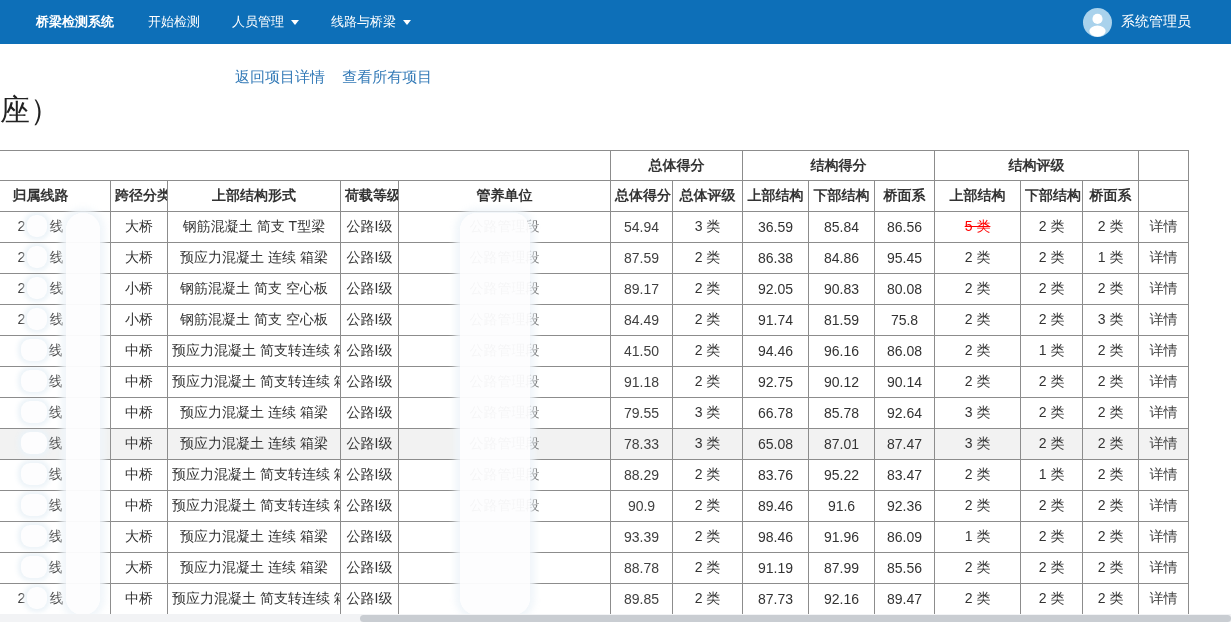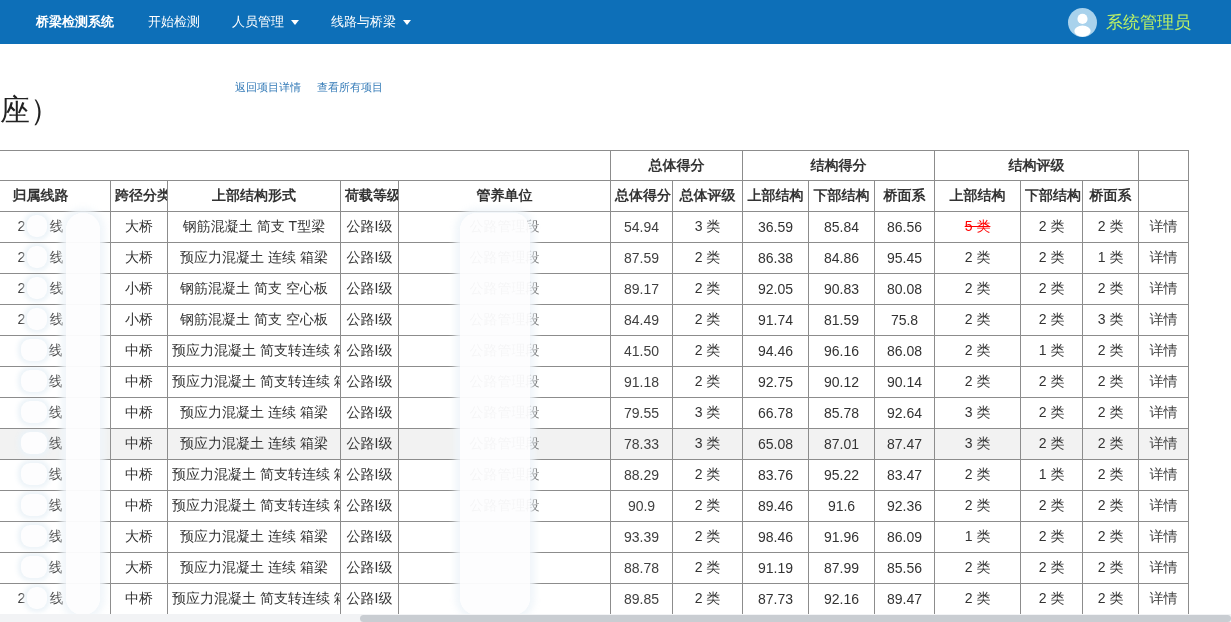--- a/index.html
+++ b/index.html
@@ -7,25 +7,25 @@
     font-family:"Liberation Sans","DejaVu Sans",sans-serif; }
   body { position:relative; }
 
   
   .navbar { height:44px; background:#0d6fb8; display:flex; align-items:center; color:#fff; position:relative; }
   .brand { font-size:13px; font-weight:bold; margin:0 18px 0 36px; cursor:pointer; }
   .nav-items { display:flex; list-style:none; align-items:center; height:100%; }
   .nav-item { font-size:13px; padding:0 16px; height:100%; display:flex; align-items:center; cursor:pointer; white-space:nowrap; }
   .caret { display:inline-block; width:0; height:0; border-left:4px solid transparent; border-right:4px solid transparent; border-top:5px solid #fff; margin-left:7px; }
   .user-box { position:absolute; right:40px; top:0; height:44px; display:flex; align-items:center; gap:9px; }
-  .user-box .uname { font-size:17px; color:#bef264; }
+  .user-box .uname { font-size:14px; color:#ffffff; }
   .avatar { width:29px; height:29px; display:block; }
 
   
-  .subnav { padding:36px 0 0 235px; font-size:11px; height:41px; }
+  .subnav { padding:24px 0 0 235px; font-size:15px; height:41px; }
   .subnav a { color:#337ab7; text-decoration:none; margin-right:13px; cursor:pointer; }
 
   
   .page-heading { font-size:30px; color:#222; font-weight:normal; margin:6px 0 0 0; line-height:38px; white-space:nowrap; }
 
   
   .table-area { position:relative; margin-top:21px; }
   table.bridges { border-collapse:collapse; margin-left:-30px; table-layout:fixed; width:1218px; font-size:14px; color:#333; background:#fff; }
   table.bridges th, table.bridges td { border:1px solid #8c8c8c; text-align:center; padding:0 4px; overflow:hidden; white-space:nowrap; }
   table.bridges thead tr.group-row th { height:30px; font-weight:bold; }

